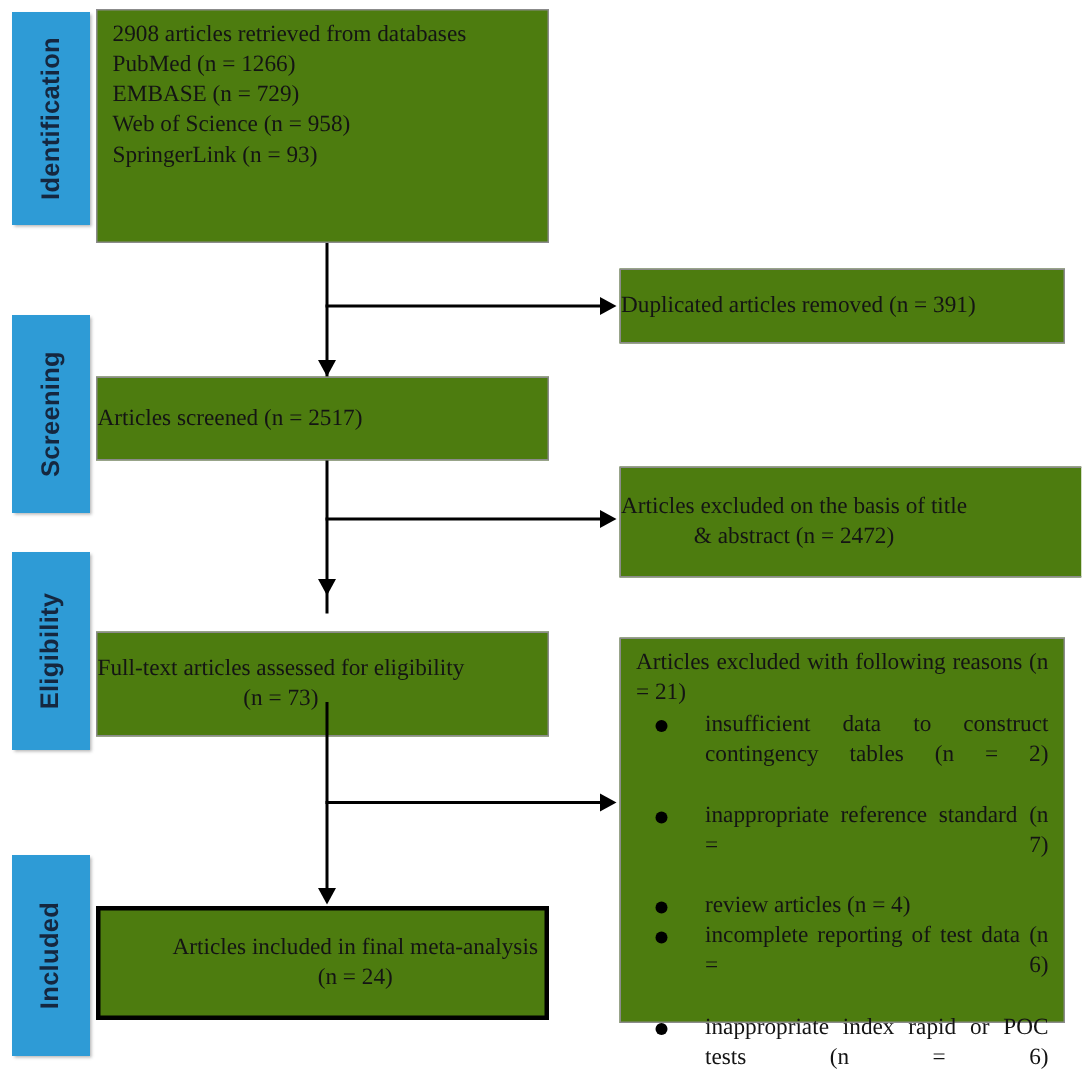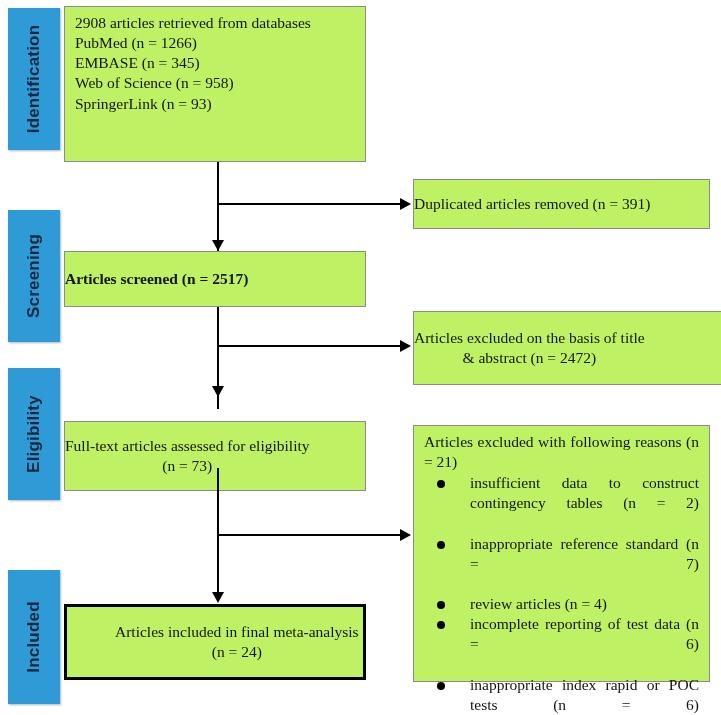--- a/index.html
+++ b/index.html
@@ -42,21 +42,21 @@
     color: #15273f;
   }
   #band-identification { top: 8px;   height: 140px; }
   #band-screening      { top: 210px; height: 130px; }
   #band-eligibility    { top: 368px; height: 130px; }
   #band-included       { top: 570px; height: 132px; }
 
   
   .flow-box {
     position: absolute;
-    background: #bef264;
+    background: #4d7c0f;
     border: 1px solid #8b8b8b;
     box-sizing: border-box;
     font-size: 15.5px;
     line-height: 1.30;
   }
   .flow-box.thick {
     border: 3px solid #000000;
   }
   .box-inner {
     padding: 6px 10px;
@@ -66,21 +66,21 @@
   }
   .vcenter {
     display: flex;
     align-items: center;
     height: 100%;
     box-sizing: border-box;
   }
 
   
   #box-identification { left: 64px; top: 6px;   width: 302px; height: 156px; }
-  #box-screened       { left: 64px; top: 251px; width: 302px; height: 56px; font-weight: bold;  }
+  #box-screened       { left: 64px; top: 251px; width: 302px; height: 56px;  }
   #box-eligibility    { left: 64px; top: 398px; width: 302px; height: 70px; margin-top: 23px;  }
   #box-included       { left: 64px; top: 604px; width: 302px; height: 76px; padding-left: 48px;  }
 
   
   #box-duplicates     { left: 413px; top: 179px; width: 297px; height: 50px; }
   #box-title-abstract { left: 413px; top: 311px; width: 351px; height: 74px; }
   #box-reasons        { left: 413px; top: 425px; width: 297px; height: 257px; }
 
   
   .src-line { white-space: nowrap; }
@@ -158,21 +158,21 @@
     <span class="band-label">Eligibility</span>
   </div>
   <div class="stage-band" id="band-included">
     <span class="band-label">Included</span>
   </div>
 
   <div class="flow-box" id="box-identification">
     <div class="box-inner">
       <div class="src-line">2908 articles retrieved from databases</div>
       <div class="src-line">PubMed (n = 1266)</div>
-      <div class="src-line">EMBASE (n = 345)</div>
+      <div class="src-line">EMBASE (n = 729)</div>
       <div class="src-line">Web of Science (n = 958)</div>
       <div class="src-line">SpringerLink (n = 93)</div>
     </div>
   </div>
 
   <div class="conn v-line" style="left:217px; top:162px; height:100px;"></div>
   <div class="arrow-down" style="left:212px; top:240px;"></div>
 
   <div class="conn h-line" style="left:217px; top:203px; width:184px;"></div>
   <div class="arrow-right" style="left:400px; top:198px;"></div>

